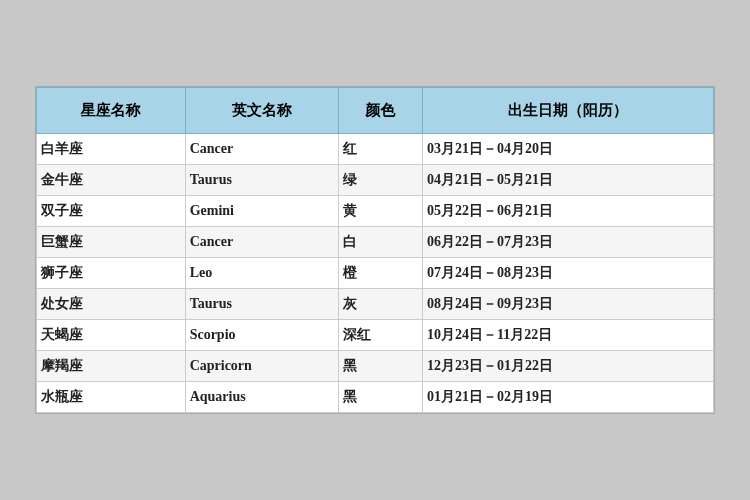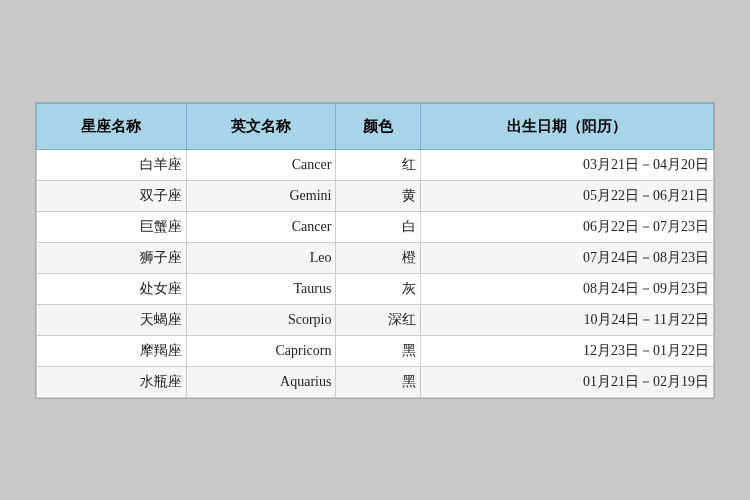--- a/index.html
+++ b/index.html
@@ -24,25 +24,26 @@
     th {
       background-color: #a8d4e8;
       color: #000;
       font-weight: bold;
       text-align: center;
       padding: 13px 4px;
       border: 1px solid #7ab0cc;
       font-size: 15px;
     }
     td {
-      text-align: right;
+      text-align: left;
       padding: 6px 4px;
       border: 1px solid #ccc;
       font-size: 14px;
       color: #222;
+      font-weight: bold;
     }
     tr:nth-child(even) td {
       background-color: #f5f5f5;
     }
     tr:nth-child(odd) td {
       background-color: #ffffff;
     }
   </style>
 </head>
 <body>
@@ -56,20 +57,26 @@
           <th>颜色</th>
           <th>出生日期（阳历）</th>
         </tr>
     </thead>
     <tbody id="table-body">
     <tr>
           <td>白羊座</td>
           <td>Cancer</td>
           <td>红</td>
           <td>03月21日－04月20日</td>
+        </tr>
+        <tr>
+          <td>金牛座</td>
+          <td>Taurus</td>
+          <td>绿</td>
+          <td>04月21日－05月21日</td>
         </tr>
         <tr>
           <td>双子座</td>
           <td>Gemini</td>
           <td>黄</td>
           <td>05月22日－06月21日</td>
         </tr>
         <tr>
           <td>巨蟹座</td>
           <td>Cancer</td>

